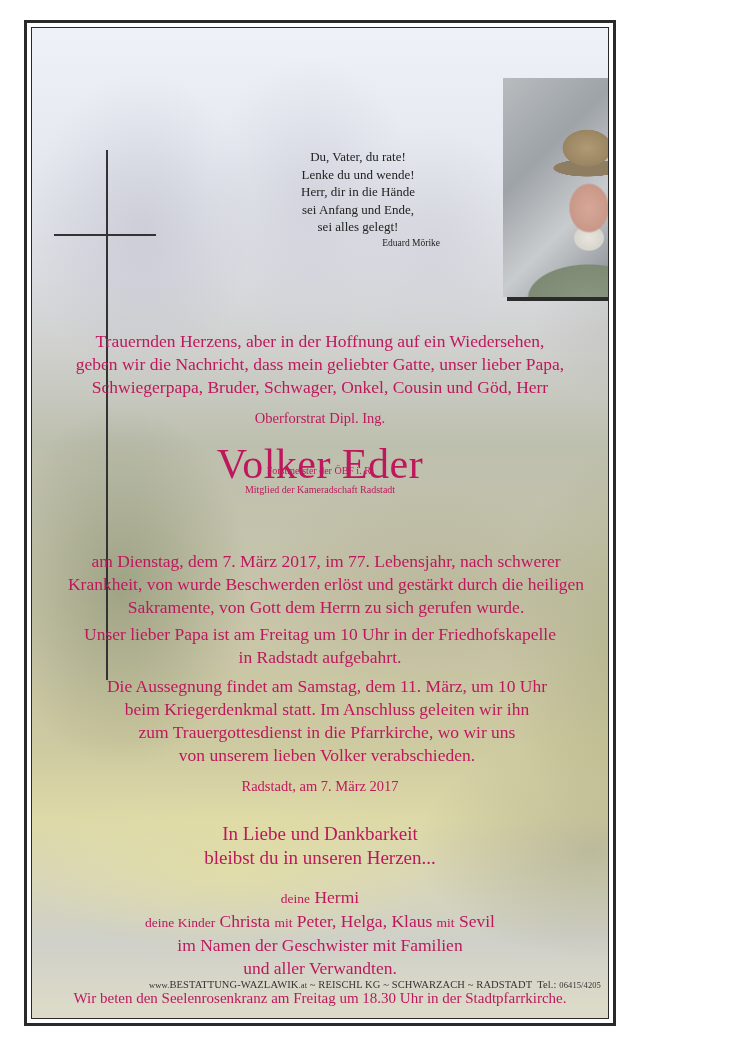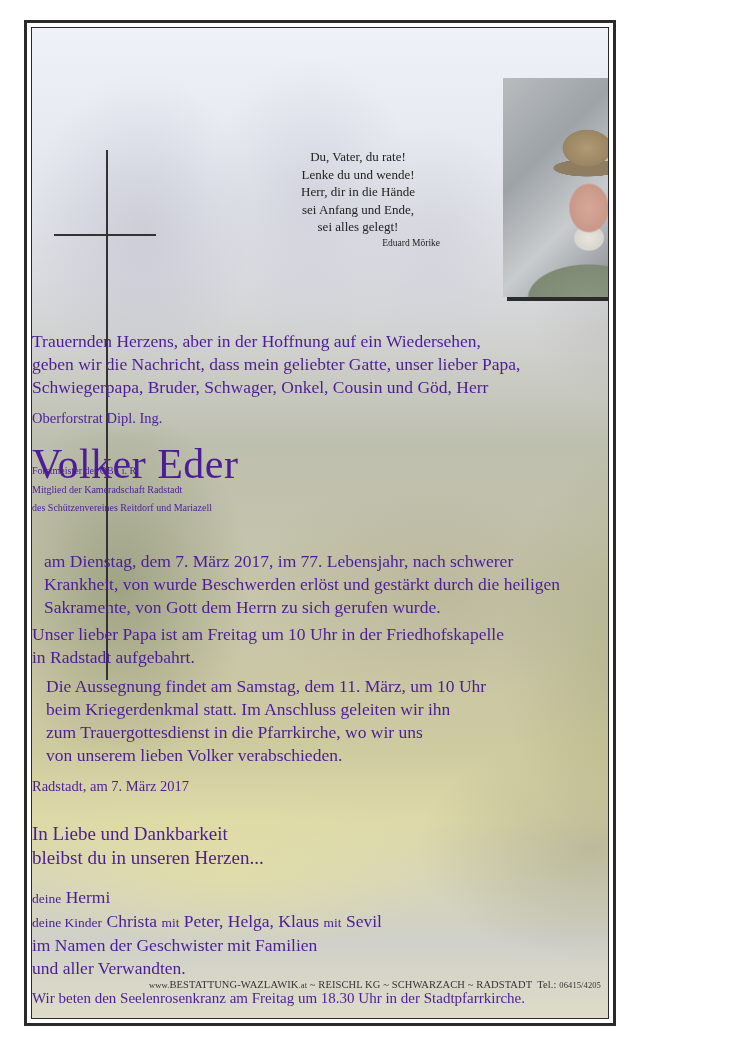--- a/index.html
+++ b/index.html
@@ -45,21 +45,21 @@
       radial-gradient(ellipse 40px 30px at 84px 70px, #b09a74 0%, #9a8562 60%, transparent 62%),
       radial-gradient(ellipse 55px 14px at 84px 90px, #8e7d60 0%, #8e7d60 60%, transparent 62%),
       radial-gradient(ellipse 34px 42px at 86px 130px, #d6a79a 0%, #c99888 55%, transparent 60%),
       radial-gradient(ellipse 26px 22px at 86px 160px, #e8e4de 0%, #d8d4ce 55%, transparent 60%),
       radial-gradient(ellipse 100px 55px at 86px 220px, #8a9580 0%, #7f8a75 60%, transparent 62%),
       linear-gradient(135deg, #b8bcbf 0%, #9ea3a8 30%, #c9ccce 55%, #8f949a 80%, #b0b4b8 100%);
   }
   .photo .pipe { position:absolute; left:105px; top:146px; width:22px; height:8px; background:#5a3a22; border-radius:3px; transform:rotate(-15deg); }
   .photo .pipe-bowl { position:absolute; left:120px; top:132px; width:12px; height:18px; background:#5a3a22; border-radius:3px 3px 6px 6px; }
 
-  .content { position:absolute; left:0; right:0; text-align:left; color:#4c1d95; }
+  .content { position:absolute; left:0; right:0; text-align:center; color:#be185d; }
   .intro { top:302px; font-size:17.5px; line-height:23px; }
   .title-pre { top:382px; font-size:14.5px; }
   .name { top:404px; font-size:42px; line-height:46px; letter-spacing:0.5px;margin-top:9px; }
   .roles { top:434px; font-size:10px; line-height:18.5px; }
   .p1 { top:522px; font-size:17.5px; line-height:23px;margin-left:12px; }
   .p2 { top:595px; font-size:17.5px; line-height:23px; }
   .p3 { top:647px; font-size:17.5px; line-height:23px;padding-left:14px; }
   .dateline { top:750px; font-size:14.5px; }
   .closing { top:794px; font-size:19px; line-height:24px; }
   .signers { top:858px; font-size:17.5px; line-height:23px; }
@@ -102,21 +102,20 @@
       <p>geben wir die Nachricht, dass mein geliebter Gatte, unser lieber Papa,</p>
       <p>Schwiegerpapa, Bruder, Schwager, Onkel, Cousin und Göd, Herr</p>
     </div>
 
     <div class="content title-pre">Oberforstrat Dipl. Ing.</div>
     <div class="content name">Volker Eder</div>
 
     <div class="content roles">
       <p>Forstmeister der ÖBF i. R.</p>
       <p>Mitglied der Kameradschaft Radstadt</p>
-      <p>des Schützenvereines Reitdorf und Mariazell</p>
     </div>
 
     <div class="content p1">
       <p>am Dienstag, dem 7. März 2017, im 77. Lebensjahr, nach schwerer</p>
       <p>Krankheit, von wurde Beschwerden erlöst und gestärkt durch die heiligen</p>
       <p>Sakramente, von Gott dem Herrn zu sich gerufen wurde.</p>
     </div>
 
     <div class="content p2">
       <p>Unser lieber Papa ist am Freitag um 10 Uhr in der Friedhofskapelle</p>

